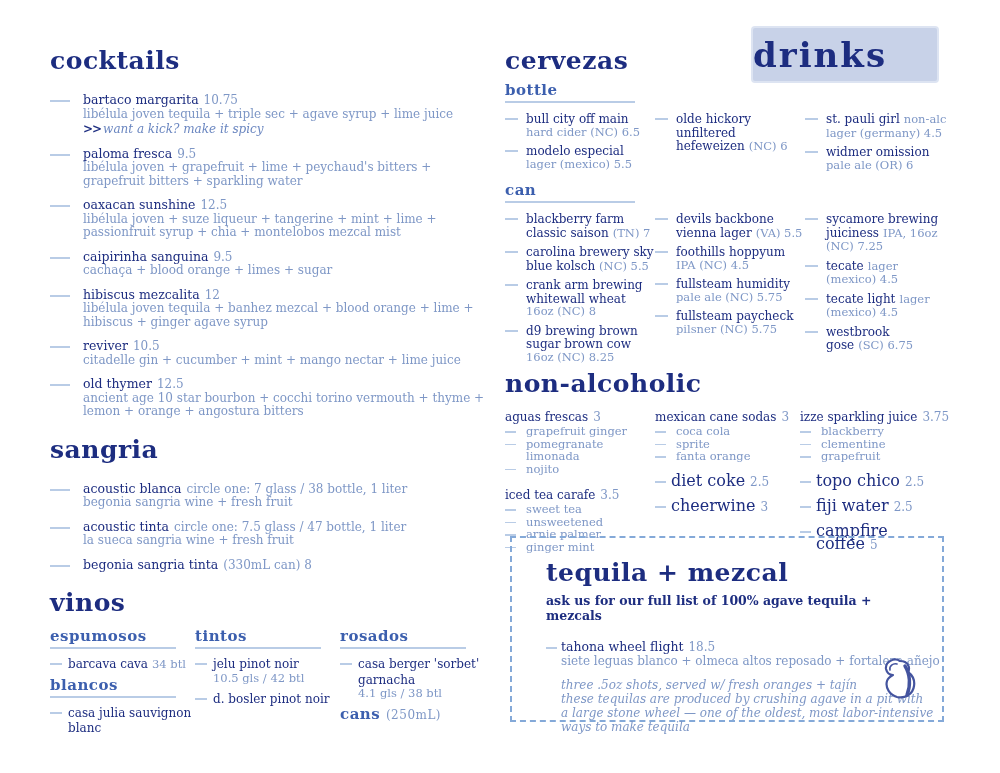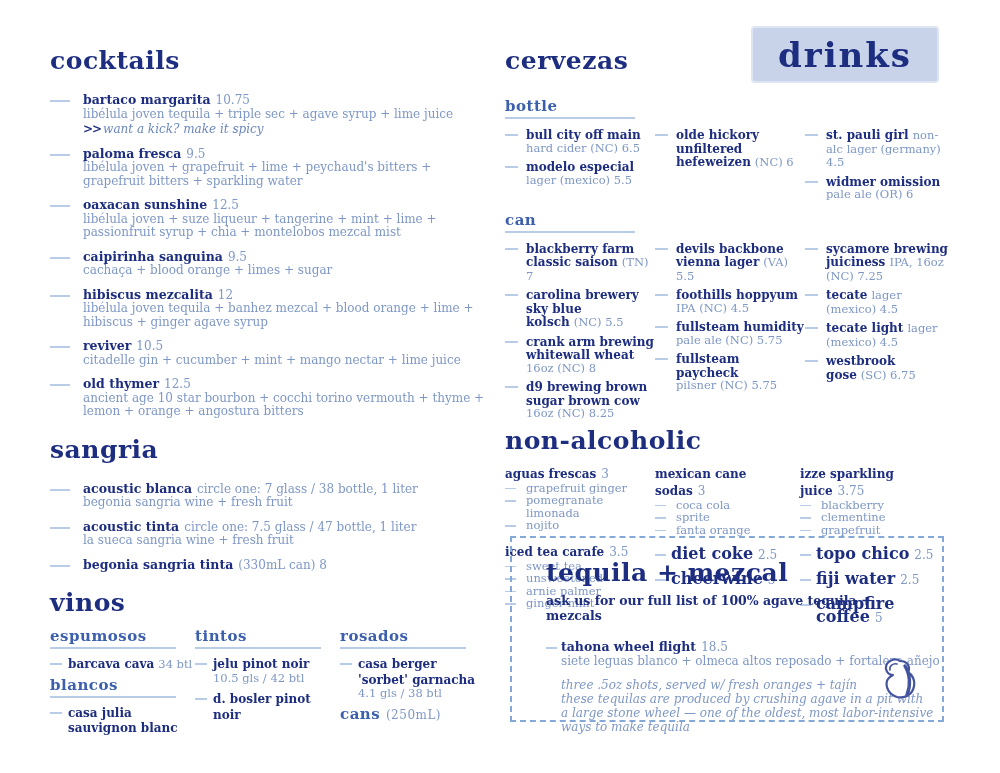--- a/index.html
+++ b/index.html
@@ -6,30 +6,30 @@
     --navy:#1d2d80; --med:#3c5fae; --light:#7e97c6; --note:#6a86c0;
     --pale:#b9cce6; --badge:#c8d2e8; --border:#84a9d8;
   }
   *{margin:0;padding:0;box-sizing:border-box}
   html,body{width:1000px;height:773px;background:#fff;overflow:hidden;
     font-family:"DejaVu Serif",serif;color:var(--navy)}
   .page{position:absolute;inset:0;width:1000px;height:773px;background:#fff}
 
   h1.sec{font-size:25px;font-weight:bold;color:var(--navy);letter-spacing:.5px;margin:0 0 17px}
   .badge{position:absolute;left:753px;top:28px;width:184px;height:53px;background:var(--badge);
-    display:flex;align-items:center;justify-content:center;border-radius:2px;
+    display:flex;align-items:center;border-radius:2px;
     box-shadow:0 0 0 2px #dde4f2}
   .badge span{font-size:34px;font-weight:bold;color:var(--navy);letter-spacing:2px}
 
   .col-left{position:absolute;left:50px;top:46px;width:445px}
   .col-right{position:absolute;left:505px;top:46px;width:450px}
 
   .item{position:relative;padding-left:33px;margin-bottom:9px;line-height:13.5px}
   .dash{position:absolute;left:0;top:8px;width:20px;height:2px;background:var(--pale)}
-  .nm{font-weight:bold;color:var(--navy);font-size:12.5px}
+  .nm{font-weight:normal;color:var(--navy);font-size:12.5px}
   .pr{color:var(--light);font-size:12px;margin-left:5px}
   .lt{color:var(--light);font-size:11.5px}
   .desc{color:var(--light);font-size:12px;line-height:13.5px;white-space:nowrap}
   .note{line-height:13.5px;white-space:nowrap}
   .note .np{font-weight:bold;color:var(--navy);font-size:12px;letter-spacing:-1px;margin-right:2px}
   .note em{color:var(--note);font-size:12px}
 
   .sub{font-size:15px;font-weight:bold;color:var(--med);letter-spacing:.5px;line-height:15px}
   .sub .lt{font-weight:normal;font-size:12px}
   .rule{height:2px;background:var(--pale);margin:3px 0 7px;width:130px}
@@ -203,21 +203,21 @@
         </div>
         <div class="sub gap-top"><span>cans</span> <span class="lt">(250mL)</span></div>
 
       </div>
 
     </div>
   </div>
 
   <div class="col-right">
 
-    <h1 class="sec" style="margin-bottom:24px">cervezas</h1>
+    <h1 class="sec" style="margin-bottom:8px">cervezas</h1>
 
     <div class="sub">bottle</div>
     <div class="rule" style="margin-bottom:9px"></div>
 
     <div class="cols beer-section">
       <div class="bcol1">
         <div class="bitem">
           <span class="dash"></span>
           <span class="nm">bull city off main</span>
           <span class="blocklt">hard cider (NC) 6.5</span>

